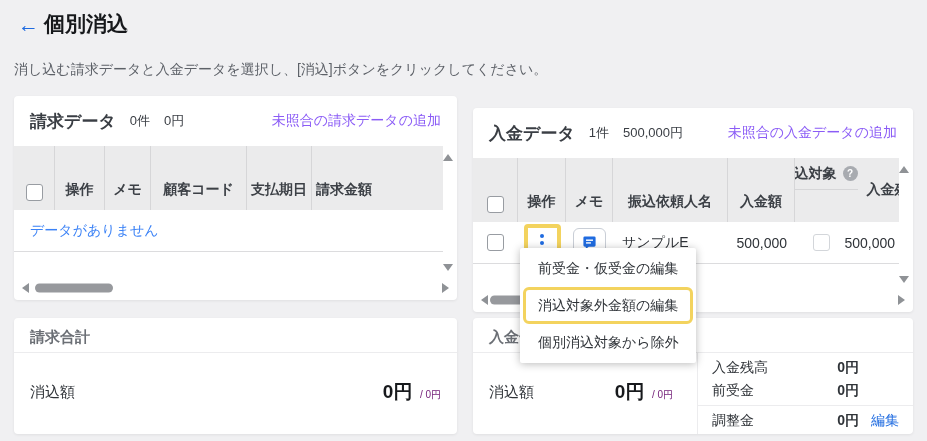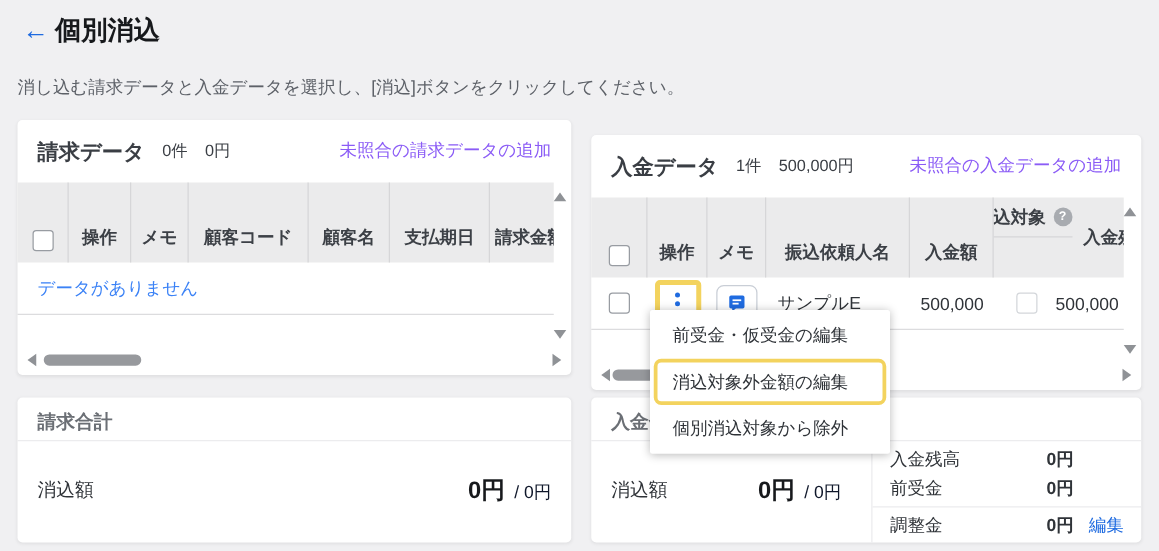--- a/index.html
+++ b/index.html
@@ -69,33 +69,33 @@
   .hscroll { position:absolute; left:1px; right:1px; bottom:3px; height:19px; }
   .hs-arrow { position:absolute; top:50%; transform:translateY(-50%); width:0; height:0; border-style:solid; cursor:pointer; }
   .hs-left  { left:7px;  border-width:5px 7px 5px 0; border-color:transparent #8f9296 transparent transparent; }
   .hs-right { right:7px; border-width:5px 0 5px 7px; border-color:transparent transparent transparent #8f9296; }
   .hs-thumb { position:absolute; top:50%; transform:translateY(-50%); height:9px; border-radius:5px; background:#97999d; cursor:pointer; }
   .vs-arrow { position:absolute; right:4px; width:0; height:0; border-style:solid; cursor:pointer; }
   .vs-up    { top:58px;  border-width:0 5px 7px 5px; border-color:transparent transparent #8f9296 transparent; }
   .vs-down  { top:168px; border-width:7px 5px 0 5px; border-color:#8f9296 transparent transparent transparent; }
 
   
-  #ctx-menu { position:absolute; left:520px; top:248px; width:192px; background:#fff; border-radius:2px;
+  #ctx-menu { position:absolute; left:520px; top:248px; width:176px; background:#fff; border-radius:2px;
               box-shadow:0 1px 8px rgba(0,0,0,.28); padding:2px 0; z-index:50; }
   .menu-item { height:37px; display:flex; align-items:center; padding-left:18px; font-size:14px; color:#2f3338; cursor:pointer; white-space:nowrap; }
   .menu-item.hl { border:3px solid #f3d35e; border-radius:6px; margin:0 3px; padding-left:12px; }
 
   
   .bt-title { position:absolute; left:16px; top:10px; font-size:15px; font-weight:bold; color:#6b6f75; }
   .bt-div { position:absolute; left:0; right:0; top:34px; border-top:1px solid #ececee; }
   .bt-row { position:absolute; left:16px; right:16px; top:56px; height:36px; display:flex; align-items:center; }
   .bt-label { font-size:15px; color:#2f3338; }
   .bt-value { margin-left:auto; white-space:nowrap; }
   .v-main { font-size:19px; font-weight:bold; color:#17191c; }
-  .v-suffix { font-size:14px; color:#0f172a; margin-left:3px; }
+  .v-suffix { font-size:10px; color:#701a75; margin-left:3px; }
   .dt-left { position:absolute; left:16px; top:56px; width:184px; height:36px; display:flex; align-items:center; }
   .dt-vline { position:absolute; left:224px; top:34px; bottom:0; border-left:1px solid #ececee; }
   .dt-right { position:absolute; left:225px; right:0; top:38px; display:flex; flex-direction:column; }
   .sum-row { display:flex; align-items:center; padding:0 14px; height:23px; font-size:14px; color:#2f3338; }
   .sum-label { flex:1; }
   .sum-value { font-weight:bold; text-align:right; }
   .sum-link { width:34px; margin-left:6px; text-align:right; color:#1f6be0; cursor:pointer; }
   .sum-div { border-top:1px solid #ececee; margin:3px 0 2px; }
   .sum-row.tall { height:26px; }
 </style>
@@ -115,21 +115,20 @@
       <span class="panel-count">0円</span>
       <a class="add-link">未照合の請求データの追加</a>
     </div>
     <div class="thead inv-grid">
       <div class="th th-check">
           <span class="checkbox"></span>
         </div>
       <div class="th">操作</div>
       <div class="th">メモ</div>
       <div class="th">顧客コード</div>
-      <div class="th">顧客名</div>
       <div class="th">支払期日</div>
       <div class="th th-clip">請求金額</div>
     </div>
     <div class="empty-row">データがありません</div>
     <span class="vs-arrow vs-up"></span>
     <span class="vs-arrow vs-down"></span>
     <div class="hscroll">
       <span class="hs-arrow hs-left"></span>
       <span class="hs-thumb" style="left:20px;width:78px;"></span>
       <span class="hs-arrow hs-right"></span>

